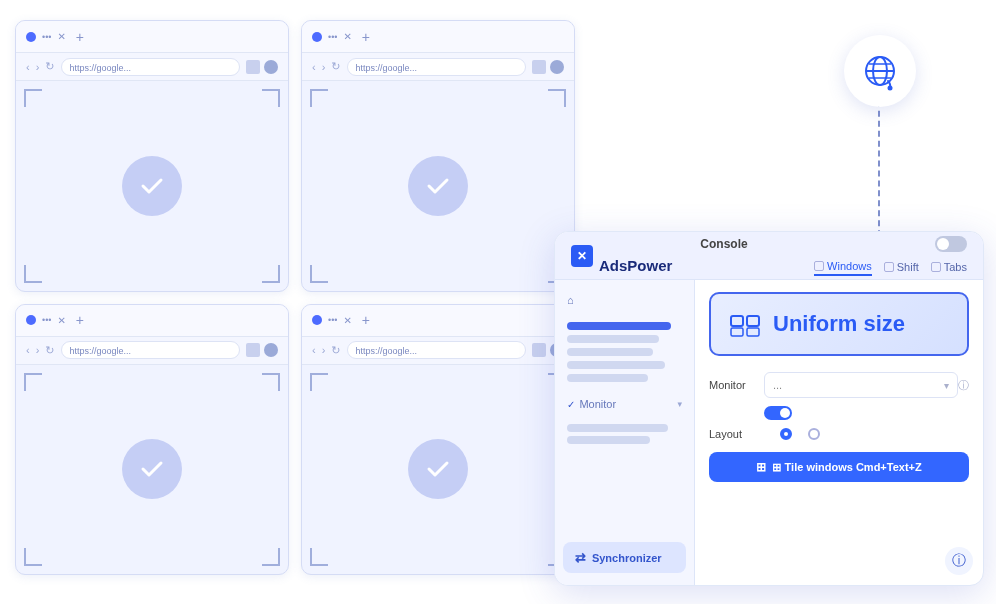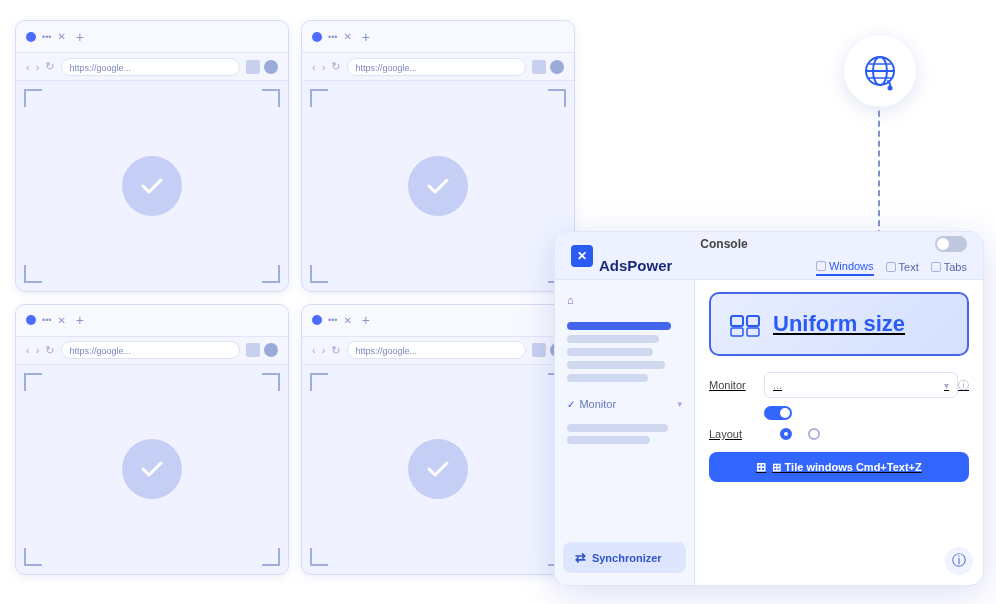--- a/index.html
+++ b/index.html
@@ -398,21 +398,20 @@
       font-weight: 600;
     }
 
     
     .panel-main {
       flex: 1;
       padding: 0;
       overflow: hidden;
       display: flex;
       flex-direction: column;
-      text-decoration: underline;
     }
 
     .uniform-size-card {
       background: linear-gradient(135deg, #e8eeff 0%, #d5e0ff 100%);
       border: 2px solid #4466ee;
       border-radius: 10px;
       margin: 12px 14px 10px 14px;
       padding: 14px 18px;
       display: flex;
       align-items: center;
@@ -732,21 +731,21 @@
           <span class="console-label">Console</span>
           <div class="toggle-switch"></div>
         </div>
         <div class="panel-tabs">
           <div class="panel-tab active">
             <div class="panel-tab-check"></div>
             <span>Windows</span>
           </div>
           <div class="panel-tab">
             <div class="panel-tab-check"></div>
-            <span>Text</span>
+            <span>Shift</span>
           </div>
           <div class="panel-tab">
             <div class="panel-tab-check"></div>
             <span>Tabs</span>
           </div>
         </div>
       </div>
     </div>
 
     <div class="panel-body">

